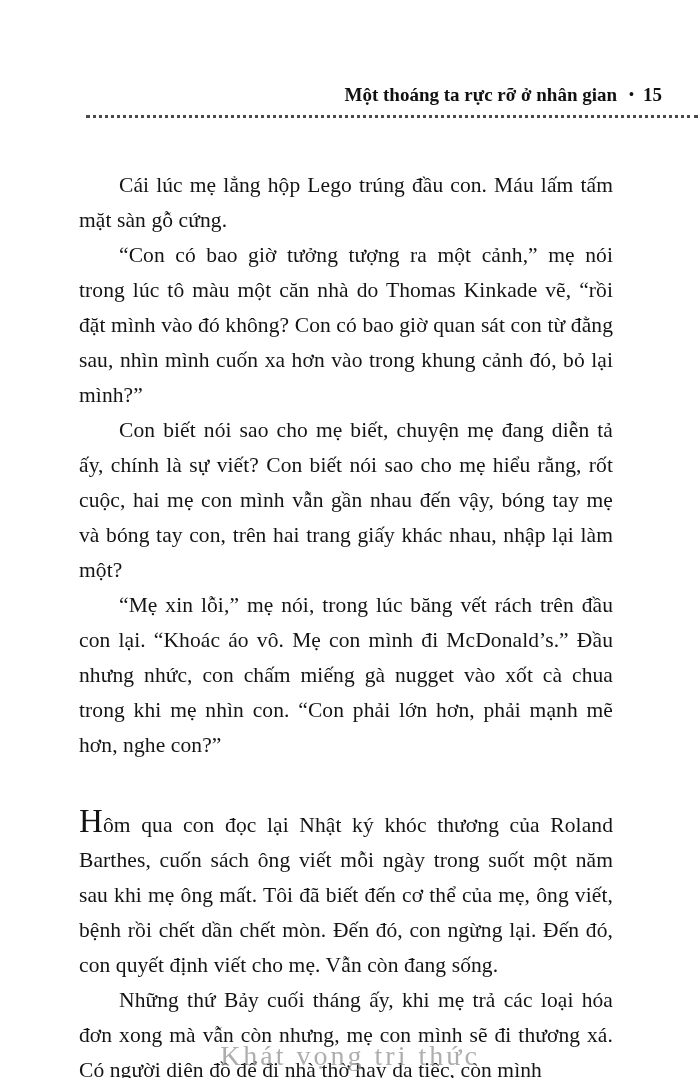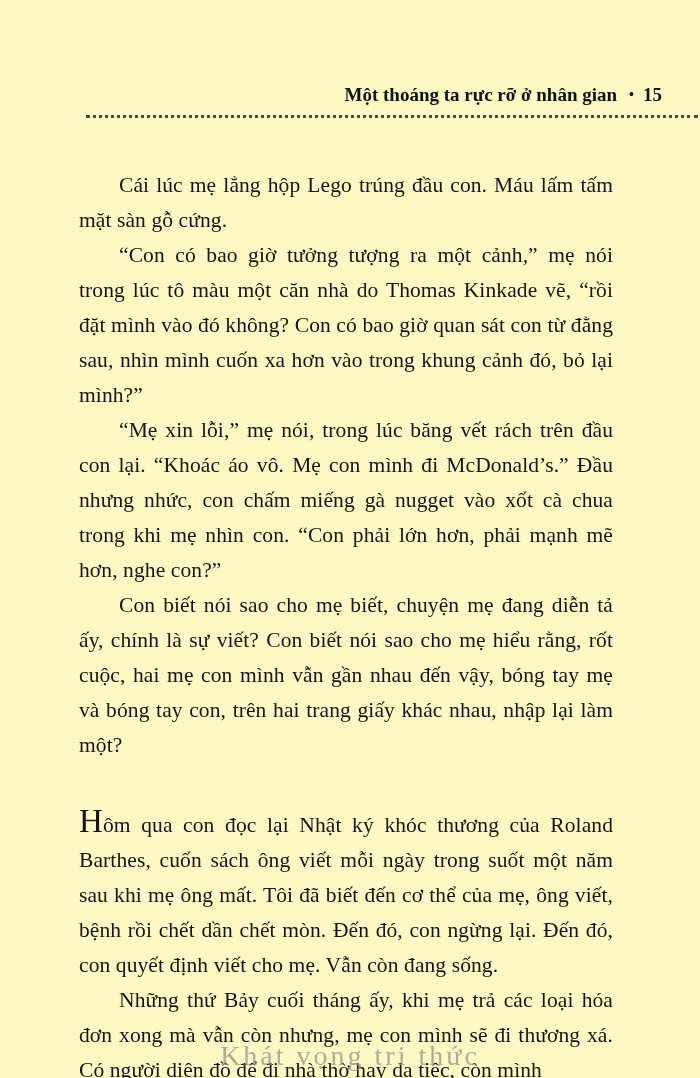--- a/index.html
+++ b/index.html
@@ -4,21 +4,21 @@
 <style>
   * { margin:0; padding:0; box-sizing:border-box; }
   html,body { background:#e9e9e9; }
   body {
     width:700px; height:1078px;
     font-family:"Liberation Serif", serif;
   }
   .page {
     position:relative;
     width:700px; height:1078px;
-    background:#fef9c3;
+    background:#ffffff;
     overflow:hidden;
     color:#1a1a1a;
   }
   .page-header {
     position:absolute;
     top:84px; right:38px;
     font-size:19px;
     font-weight:bold;
     color:#111;
     white-space:nowrap;
@@ -76,22 +76,22 @@
 
 <div class="page">
 
   <div class="page-header"><span>Một thoáng ta rực rỡ ở nhân gian</span><span class="bullet">•</span><span>15</span></div>
 
   <div class="dotted-rule"></div>
 
   <div class="body-text">
     <p class="indent">Cái lúc mẹ lẳng hộp Lego trúng đầu con. Máu lấm tấm mặt sàn gỗ cứng.</p>
     <p class="indent">“Con có bao giờ tưởng tượng ra một cảnh,” mẹ nói trong lúc tô màu một căn nhà do Thomas Kinkade vẽ, “rồi đặt mình vào đó không? Con có bao giờ quan sát con từ đằng sau, nhìn mình cuốn xa hơn vào trong khung cảnh đó, bỏ lại mình?”</p>
+    <p class="indent">Con biết nói sao cho mẹ biết, chuyện mẹ đang diễn tả ấy, chính là sự viết? Con biết nói sao cho mẹ hiểu rằng, rốt cuộc, hai mẹ con mình vẫn gần nhau đến vậy, bóng tay mẹ và bóng tay con, trên hai trang giấy khác nhau, nhập lại làm một?</p>
     <p class="indent">“Mẹ xin lỗi,” mẹ nói, trong lúc băng vết rách trên đầu con lại. “Khoác áo vô. Mẹ con mình đi McDonald’s.” Đầu nhưng nhức, con chấm miếng gà nugget vào xốt cà chua trong khi mẹ nhìn con. “Con phải lớn hơn, phải mạnh mẽ hơn, nghe con?”</p>
-    <p class="indent">Con biết nói sao cho mẹ biết, chuyện mẹ đang diễn tả ấy, chính là sự viết? Con biết nói sao cho mẹ hiểu rằng, rốt cuộc, hai mẹ con mình vẫn gần nhau đến vậy, bóng tay mẹ và bóng tay con, trên hai trang giấy khác nhau, nhập lại làm một?</p>
     <p class="section-start"><span class="initial">H</span><span>ôm qua con đọc lại </span><span class="italic">Nhật ký khóc thương</span><span> của Roland Barthes, cuốn sách ông viết mỗi ngày trong suốt một năm sau khi mẹ ông mất. </span><span class="italic">Tôi đã biết đến cơ thể của mẹ,</span><span> ông viết, </span><span class="italic">bệnh rồi chết dần chết mòn</span><span>. Đến đó, con ngừng lại. Đến đó, con quyết định viết cho mẹ. Vẫn còn đang sống.</span></p>
     <p class="indent">Những thứ Bảy cuối tháng ấy, khi mẹ trả các loại hóa đơn xong mà vẫn còn nhưng, mẹ con mình sẽ đi thương xá. Có người diện đồ để đi nhà thờ hay dạ tiệc, còn mình</p>
   </div>
 
   <div class="watermark">
     <div class="wm-tagline">Khát vọng tri thức</div>
   </div>
 
 </div>
 

